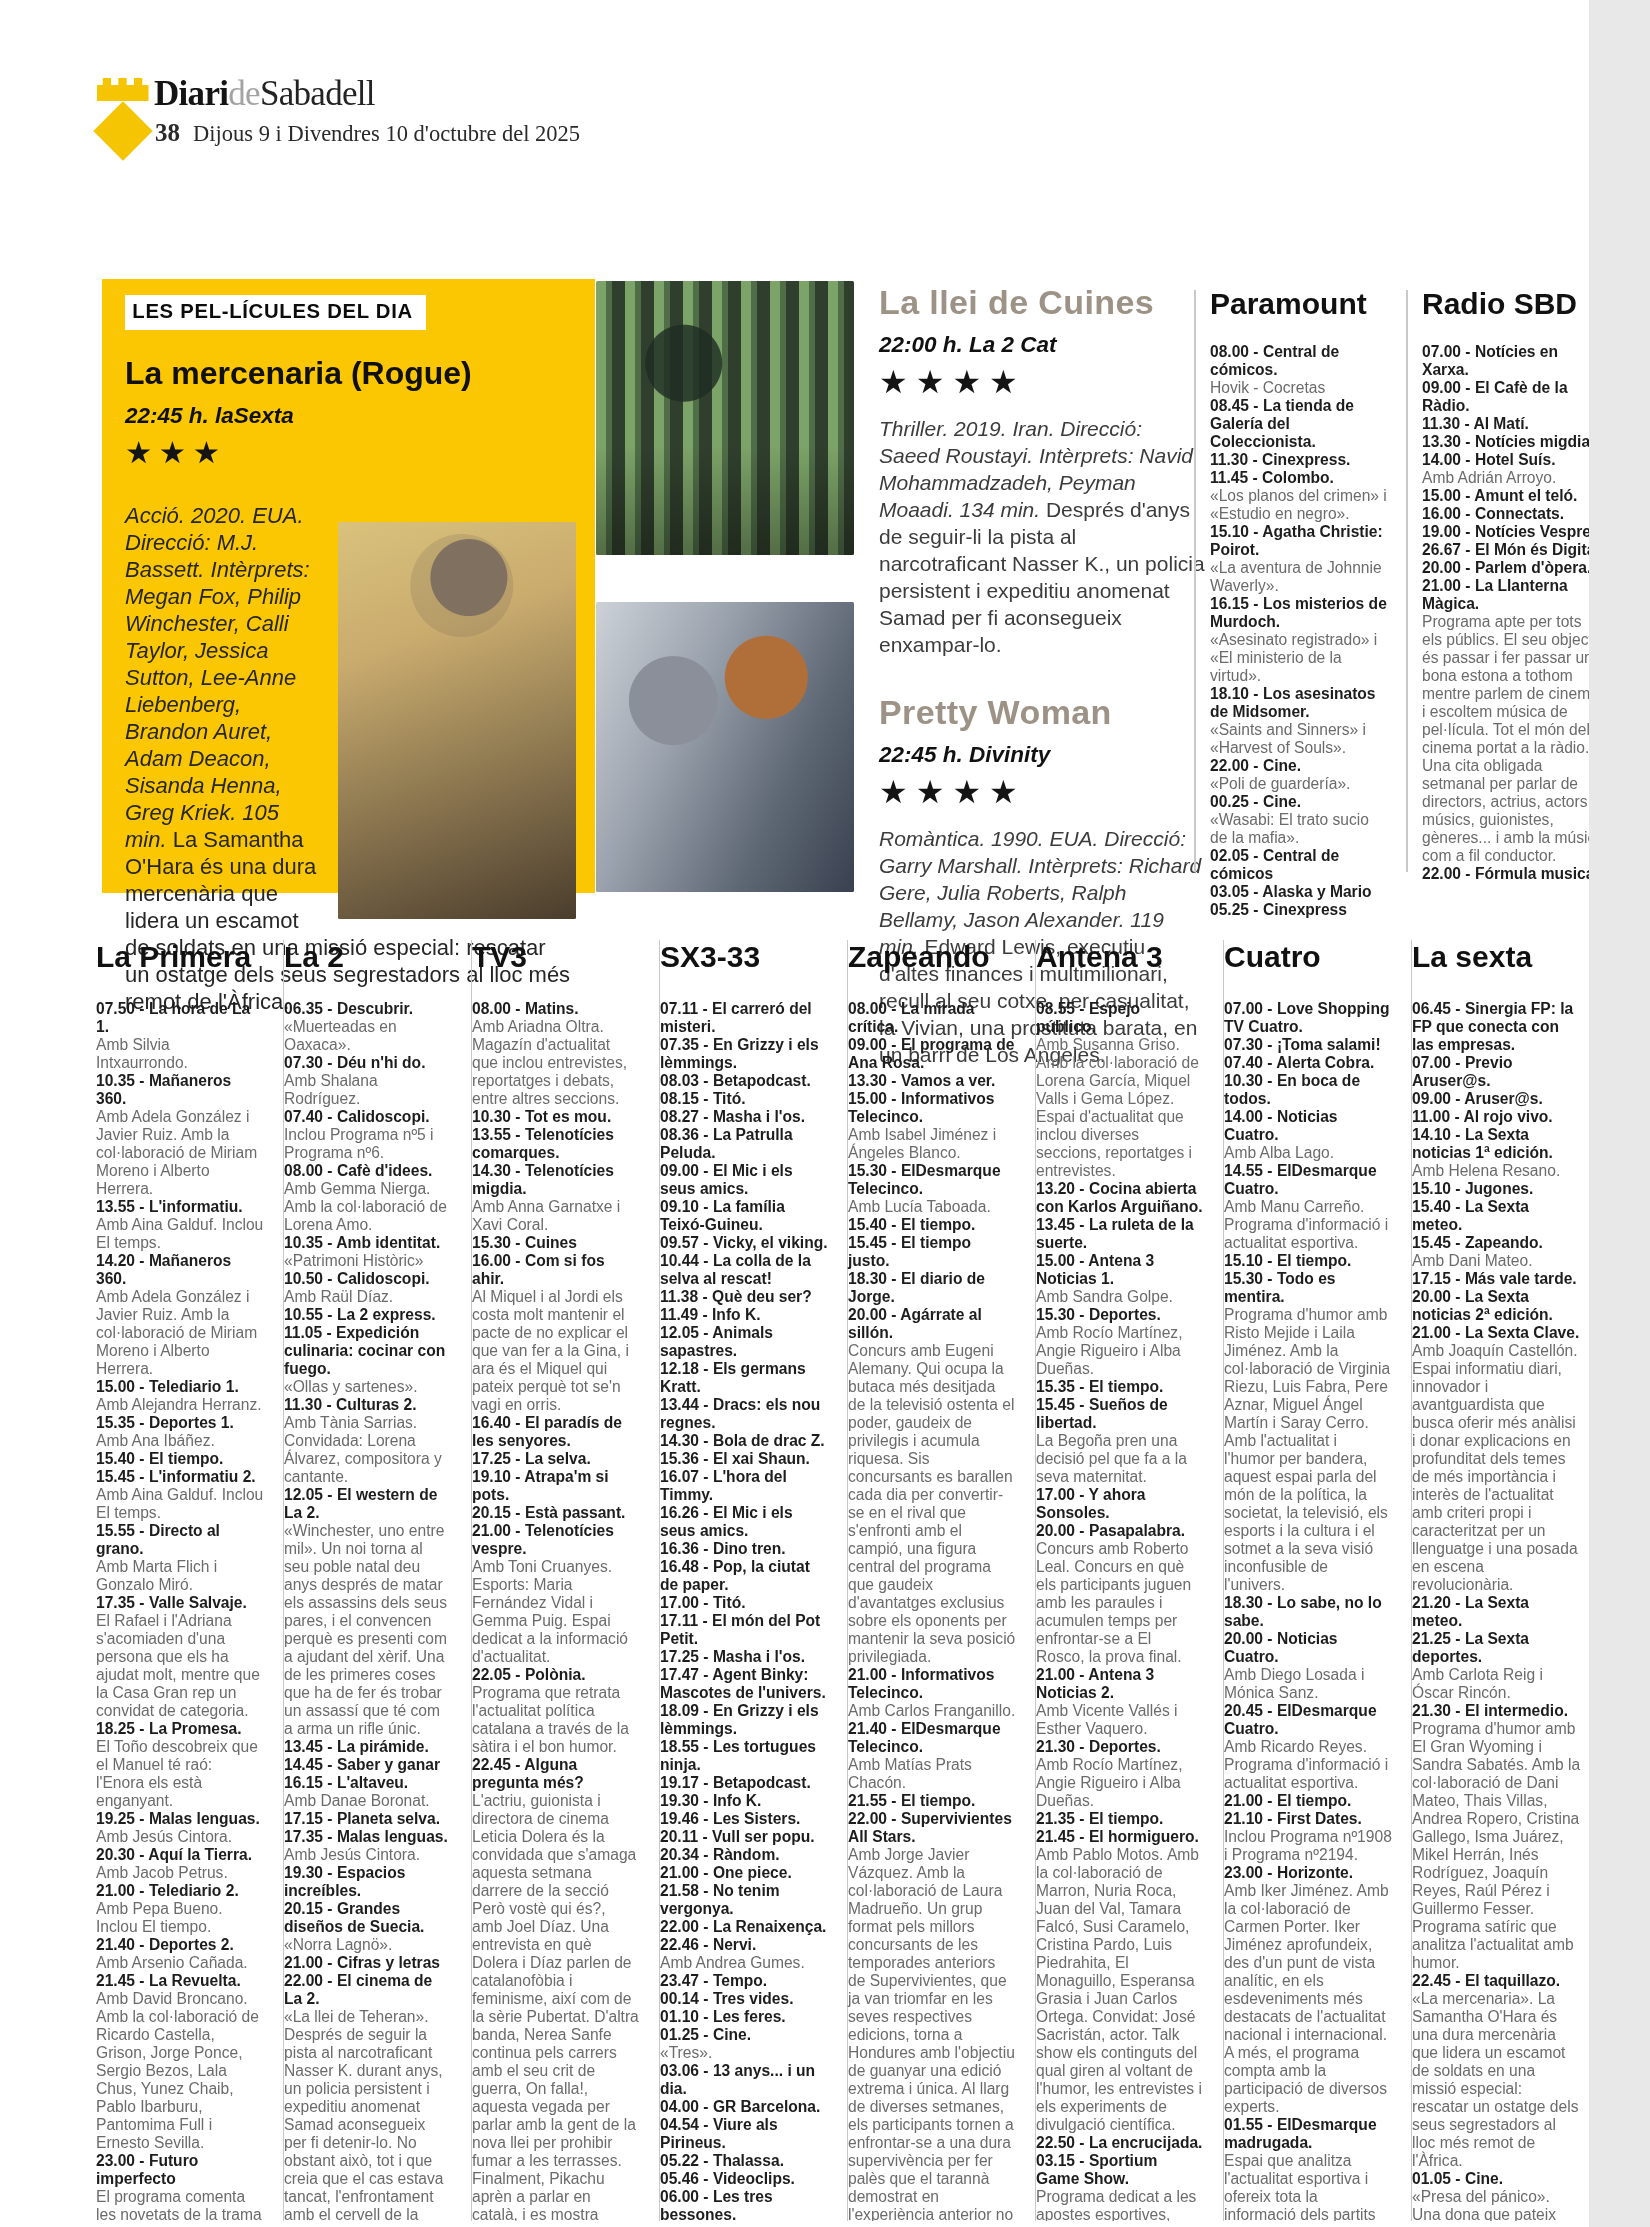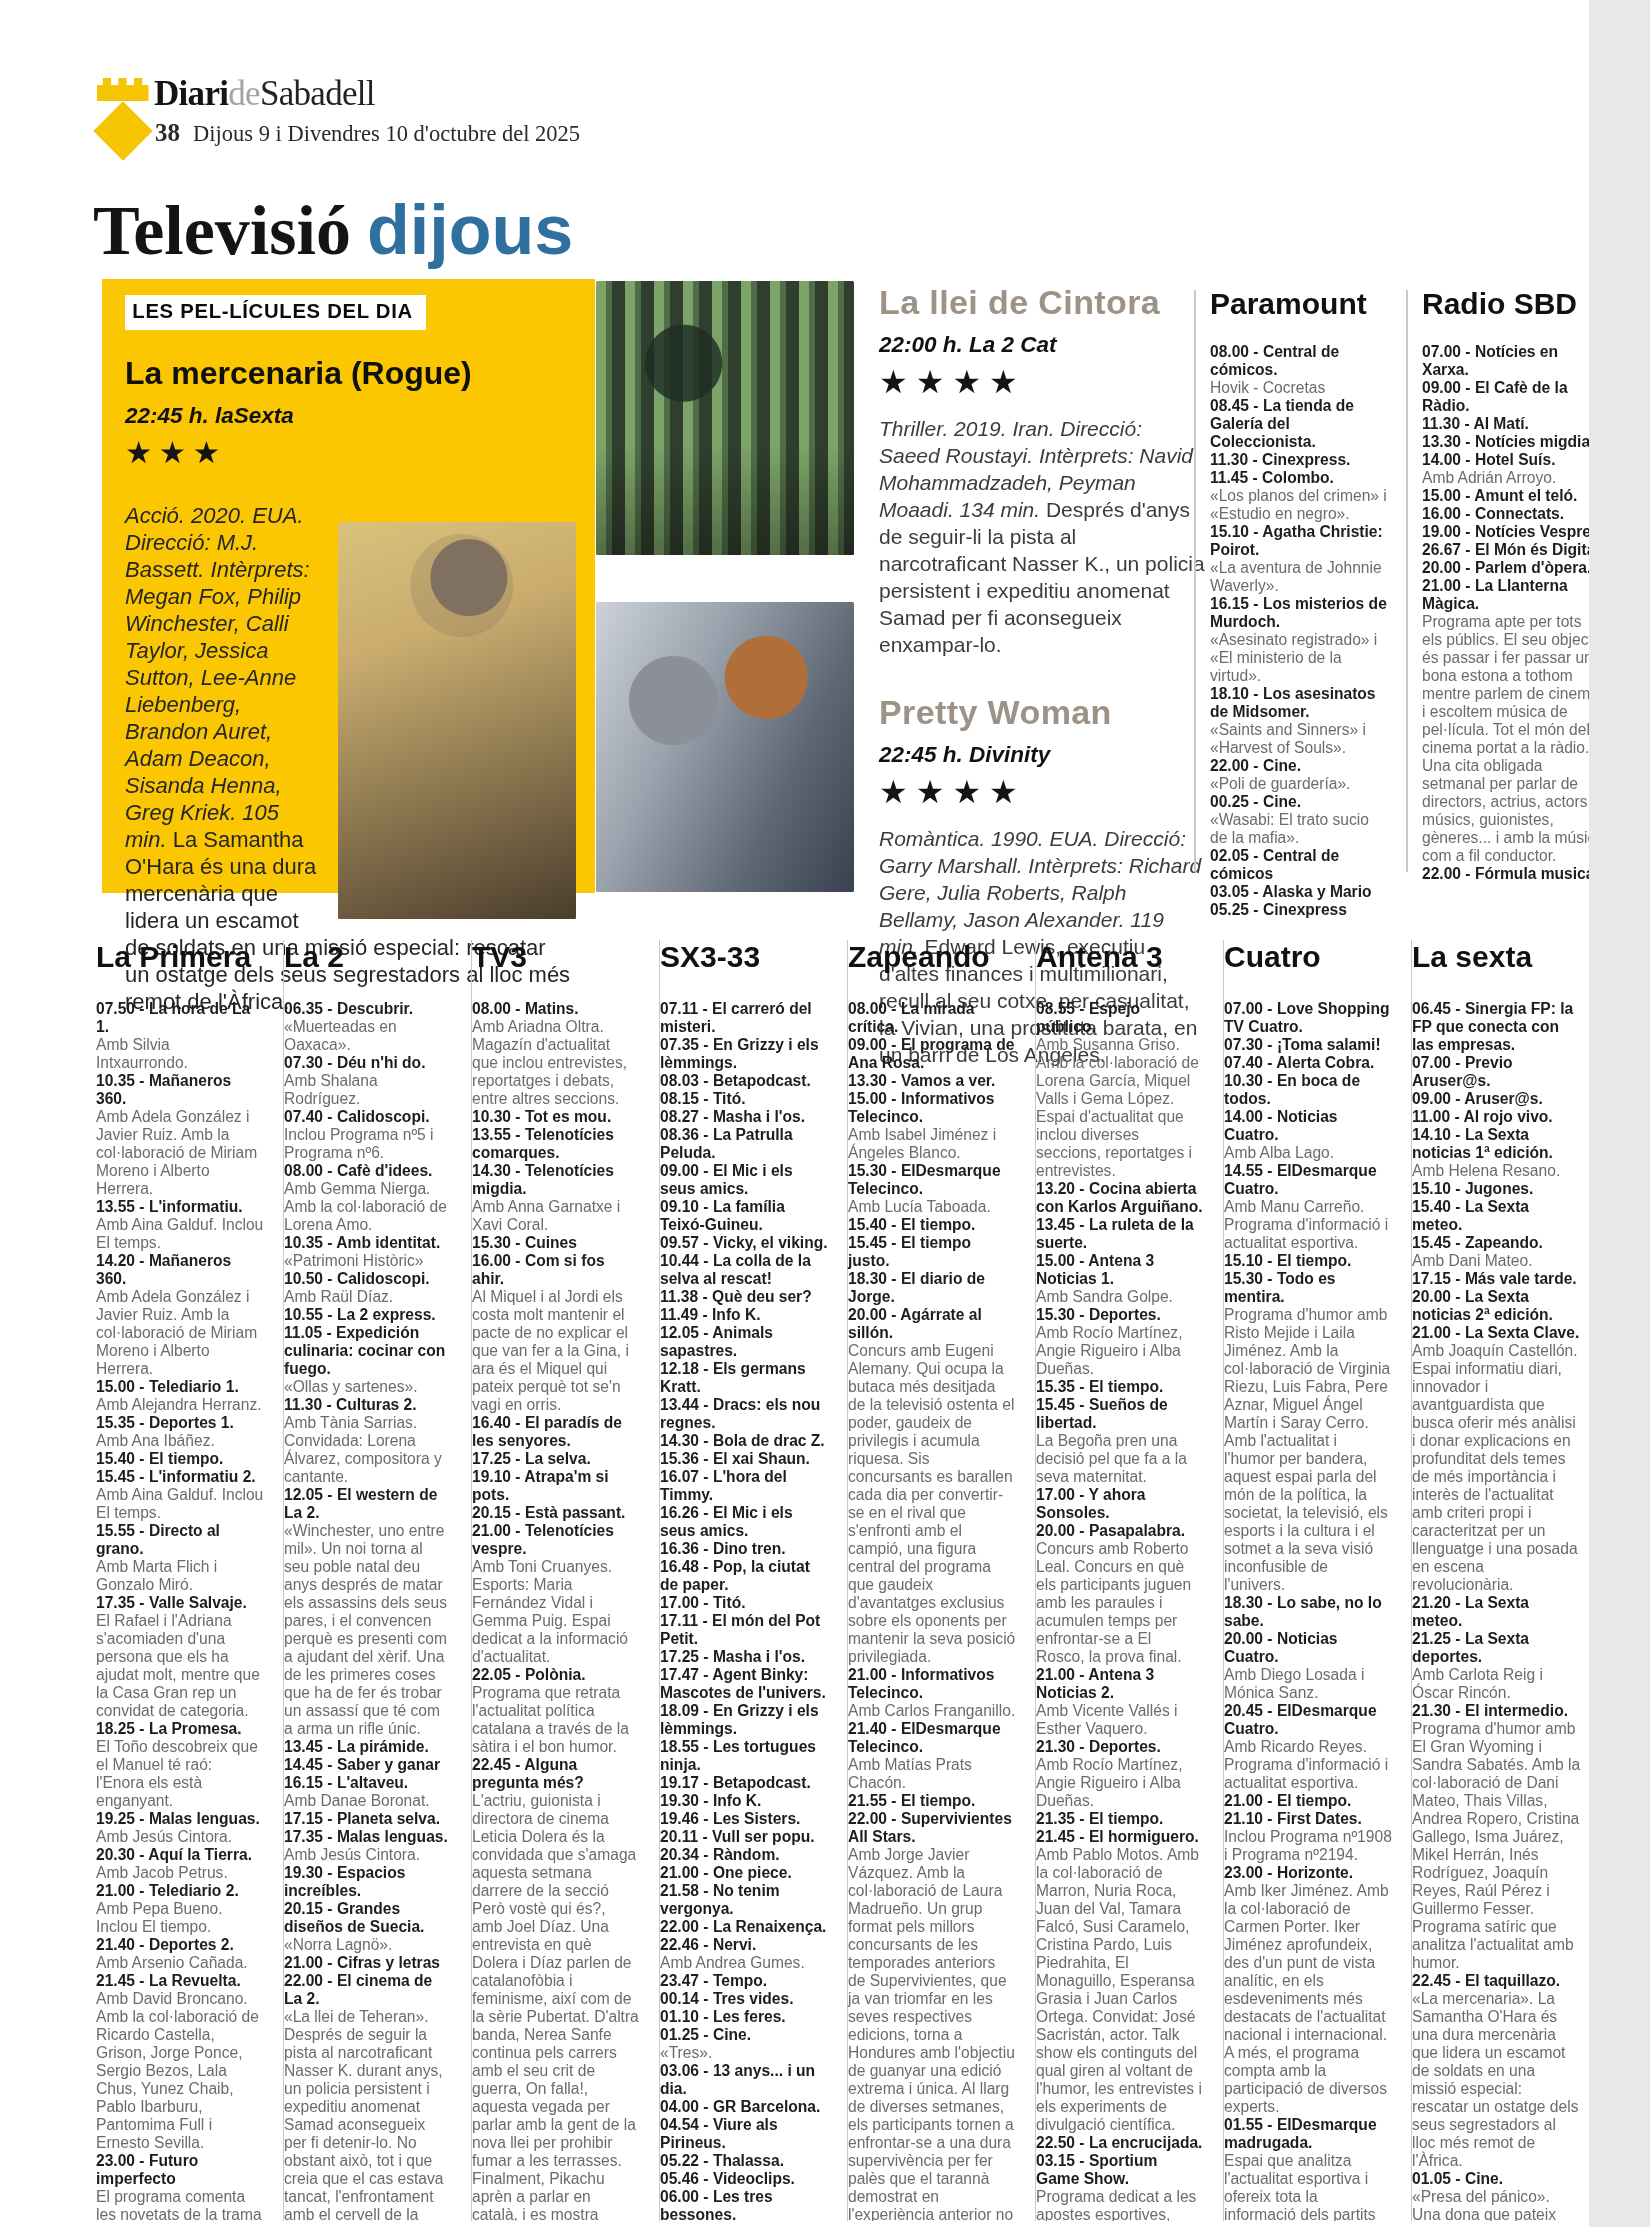--- a/index.html
+++ b/index.html
@@ -76,39 +76,38 @@
 
 <div id="page">
 
   <div class="logo">
     <div class="crown"></div>
     <div class="diamond"></div>
   </div>
   <div class="brand"><span class="b1">Diari</span><span class="b2">de</span><span class="b3">Sabadell</span></div>
   <div class="meta-line"><span class="pageno">38</span><span>Dijous 9 i Divendres 10 d'octubre del 2025</span></div>
 
-  <div class="pagetitle"><span class="t1">Televisió</span><span class="t2">dijous</span></div>
 
   <div class="filmsbox">
     <span class="kicker">LES PEL-LÍCULES DEL DIA</span>
     <div class="fb-title">La mercenaria (Rogue)</div>
     <div class="fb-time">22:45 h. laSexta</div>
     <div class="stars">★★★</div>
     <div class="fb-body">
       <div class="photo photo-mercenaria"></div>
       <span class="meta">Acció. 2020. EUA. Direcció: M.J. Bassett. Intèrprets: Megan Fox, Philip Winchester, Calli Taylor, Jessica Sutton, Lee-Anne Liebenberg, Brandon Auret, Adam Deacon, Sisanda Henna, Greg Kriek. 105 min. </span><span>La Samantha O'Hara és una dura mercenària que lidera un escamot de soldats en una missió especial: rescatar un ostatge dels seus segrestadors al lloc més remot de l'Àfrica.</span>
     </div>
   </div>
 
   <div class="photo photo-teheran"></div>
   <div class="photo photo-prettywoman"></div>
 
   <div class="features">
     <div class="feature">
-      <div class="ft-title">La llei de Cintora</div>
+      <div class="ft-title">La llei de Cuines</div>
       <div class="ft-time">22:00 h. La 2 Cat</div>
       <div class="ft-stars">★★★★</div>
       <div class="ft-body"><span class="meta">Thriller. 2019. Iran. Direcció: Saeed Roustayi. Intèrprets: Navid Mohammadzadeh, Peyman Moaadi. 134 min. </span><span>Després d'anys de seguir-li la pista al narcotraficant Nasser K., un policia persistent i expeditiu anomenat Samad per fi aconsegueix enxampar-lo.</span></div>
     </div>
     <div class="feature">
       <div class="ft-title">Pretty Woman</div>
       <div class="ft-time">22:45 h. Divinity</div>
       <div class="ft-stars">★★★★</div>
       <div class="ft-body"><span class="meta">Romàntica. 1990. EUA. Direcció: Garry Marshall. Intèrprets: Richard Gere, Julia Roberts, Ralph Bellamy, Jason Alexander. 119 min. </span><span>Edward Lewis, executiu d'altes finances i multimilionari, recull al seu cotxe, per casualitat, la Vivian, una prostituta barata, en un barri de Los Angeles.</span></div>
     </div>

